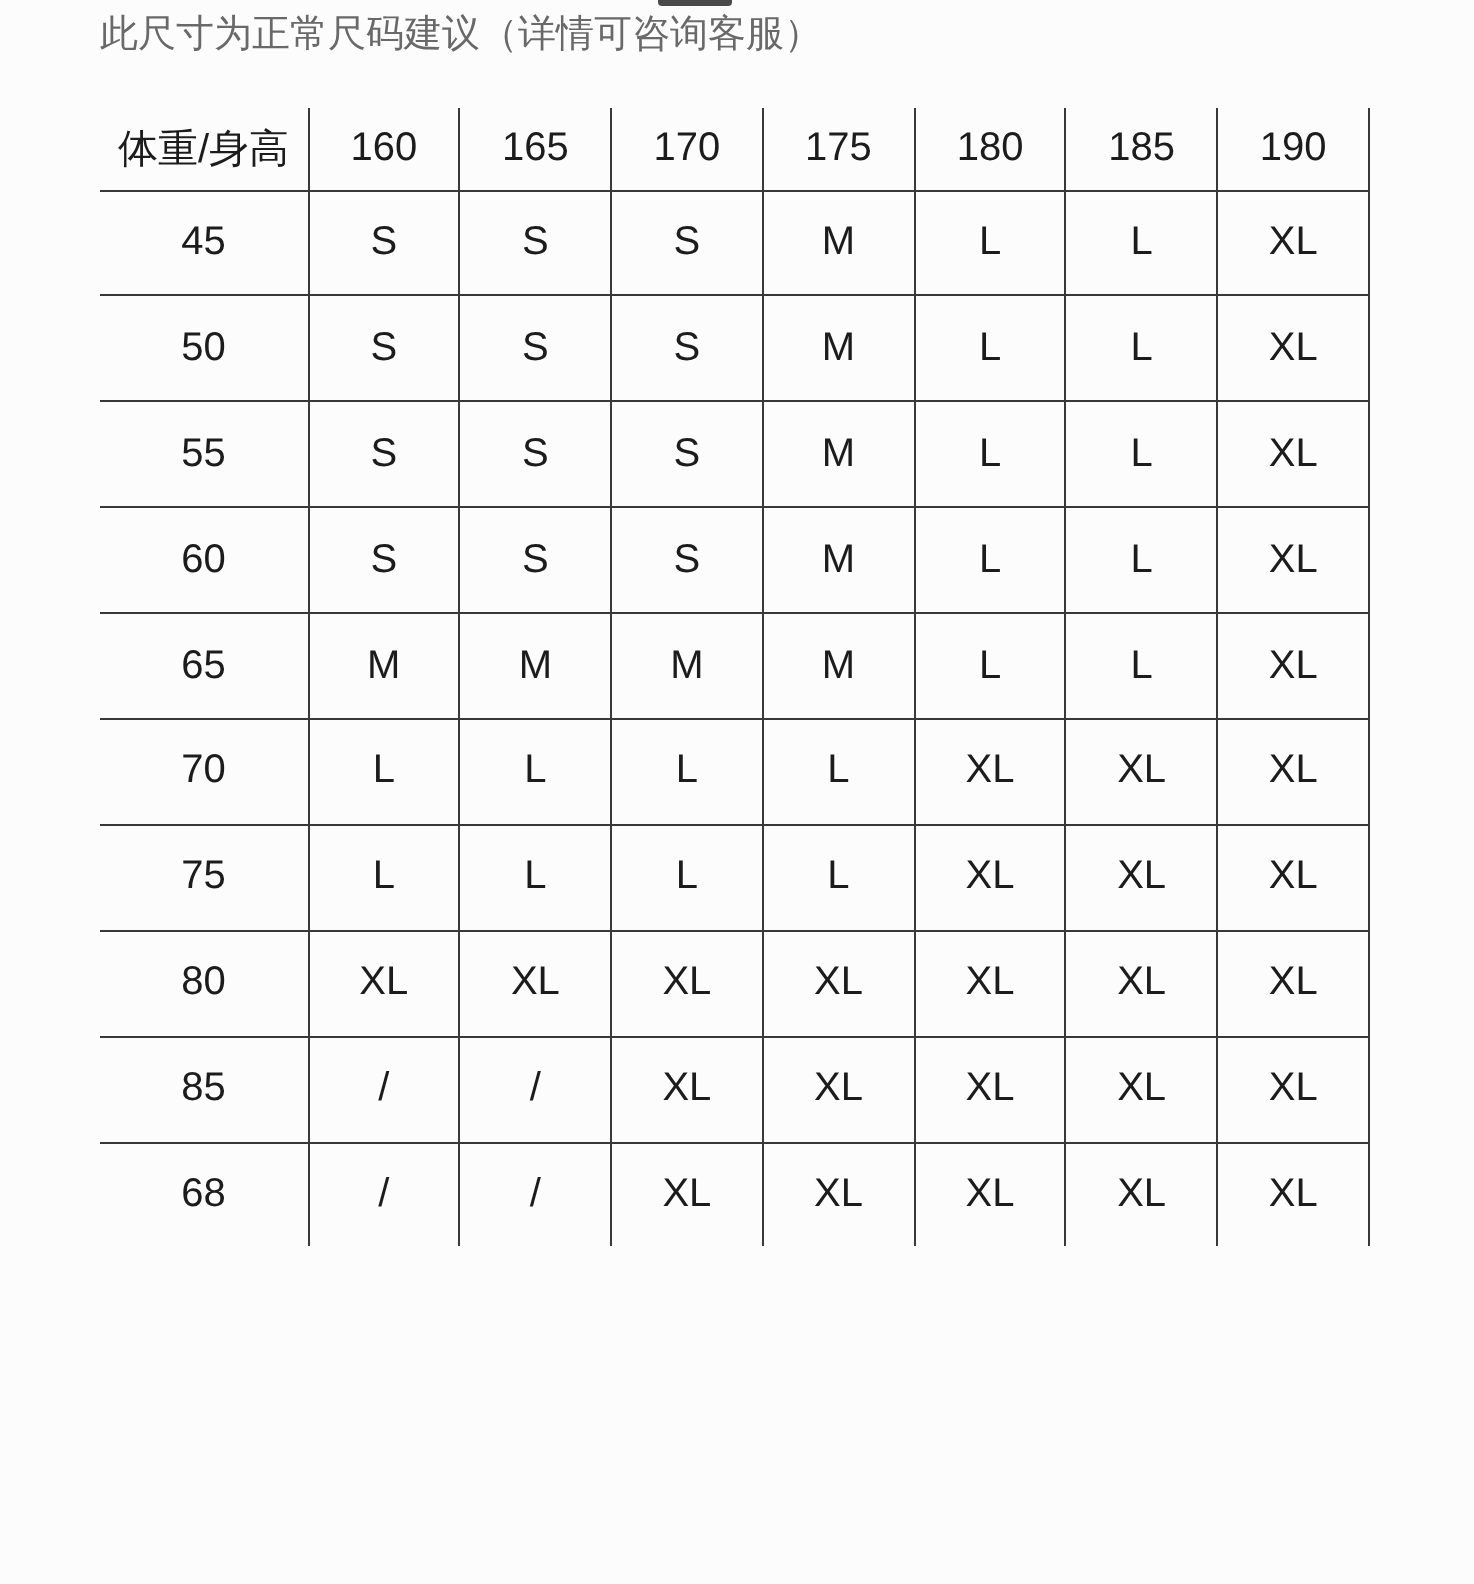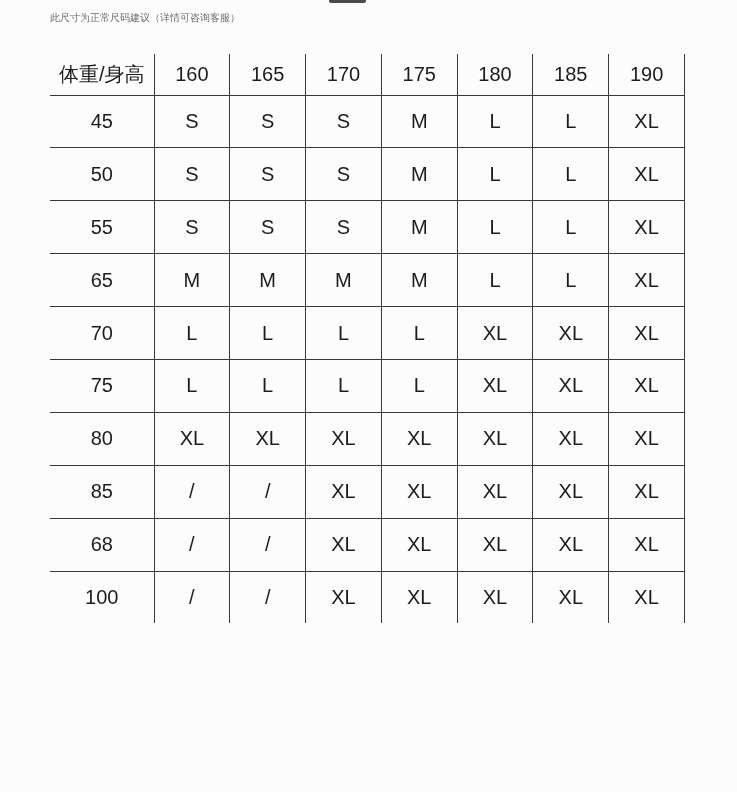--- a/index.html
+++ b/index.html
@@ -20,21 +20,21 @@
     top: 0;
     width: 37px;
     height: 3px;
     background: var(--remnant, #4a4a4a);
     border-radius: 0 0 2px 2px;
   }
   .notice {
     position: absolute;
     left: 50px;
     top: 8px;
-    font-size: 10px;
+    font-size: 19px;
     line-height: 20px;
     color: var(--notice-text, #696969);
     white-space: nowrap;
   }
   table.size-table {
     position: absolute;
     left: 50px;
     top: 54px;
     width: 635px;
     border-collapse: collapse;
@@ -120,20 +120,30 @@
         <th>55</th>
         <td>S</td>
         <td>S</td>
         <td>S</td>
         <td>M</td>
         <td>L</td>
         <td>L</td>
         <td>XL</td>
       </tr>
       <tr>
+        <th>60</th>
+        <td>S</td>
+        <td>S</td>
+        <td>S</td>
+        <td>M</td>
+        <td>L</td>
+        <td>L</td>
+        <td>XL</td>
+      </tr>
+      <tr>
         <th>65</th>
         <td>M</td>
         <td>M</td>
         <td>M</td>
         <td>M</td>
         <td>L</td>
         <td>L</td>
         <td>XL</td>
       </tr>
       <tr>
@@ -171,30 +181,20 @@
         <td>/</td>
         <td>/</td>
         <td>XL</td>
         <td>XL</td>
         <td>XL</td>
         <td>XL</td>
         <td>XL</td>
       </tr>
       <tr>
         <th>68</th>
-        <td>/</td>
-        <td>/</td>
-        <td>XL</td>
-        <td>XL</td>
-        <td>XL</td>
-        <td>XL</td>
-        <td>XL</td>
-      </tr>
-      <tr>
-        <th>100</th>
         <td>/</td>
         <td>/</td>
         <td>XL</td>
         <td>XL</td>
         <td>XL</td>
         <td>XL</td>
         <td>XL</td>
       </tr>
     </tbody>
 </table>

